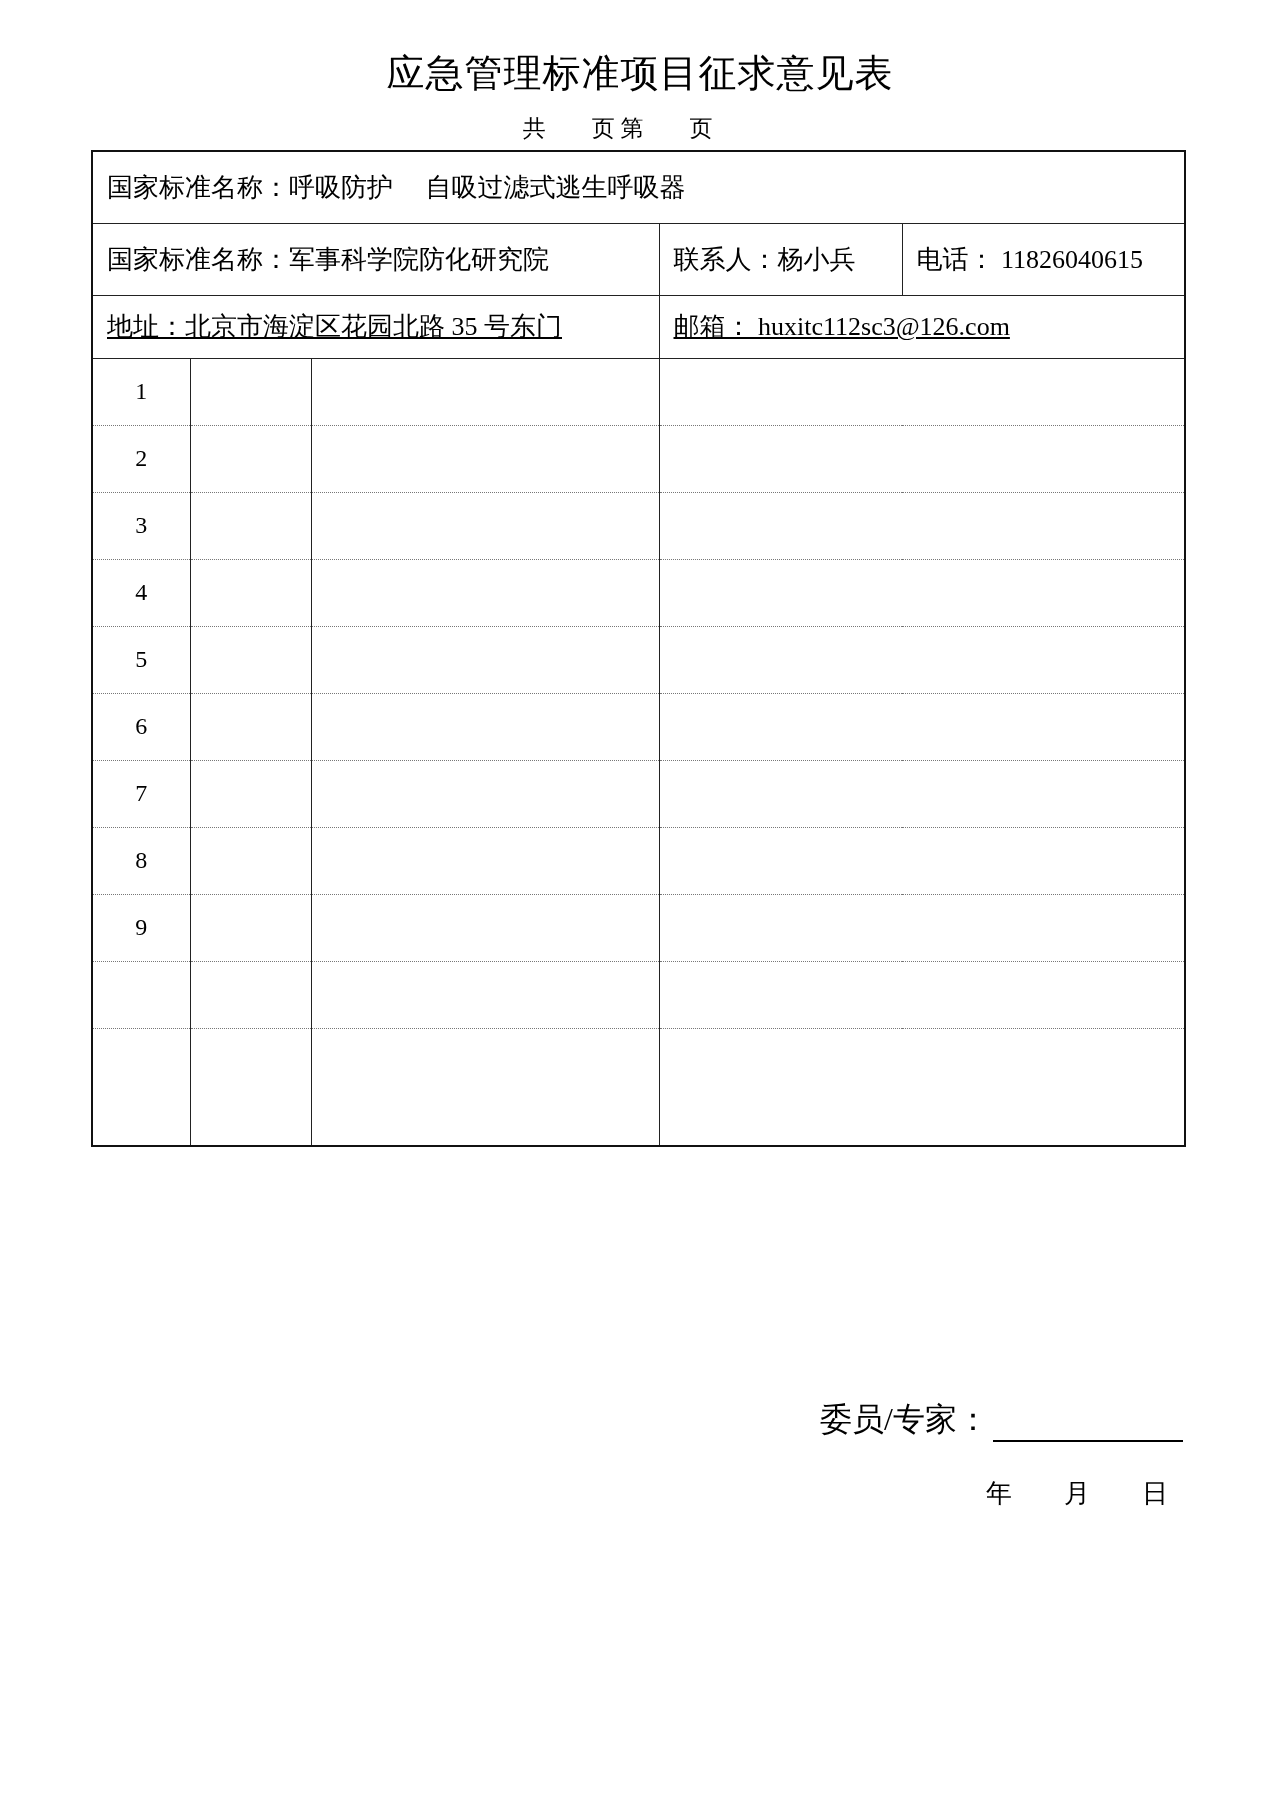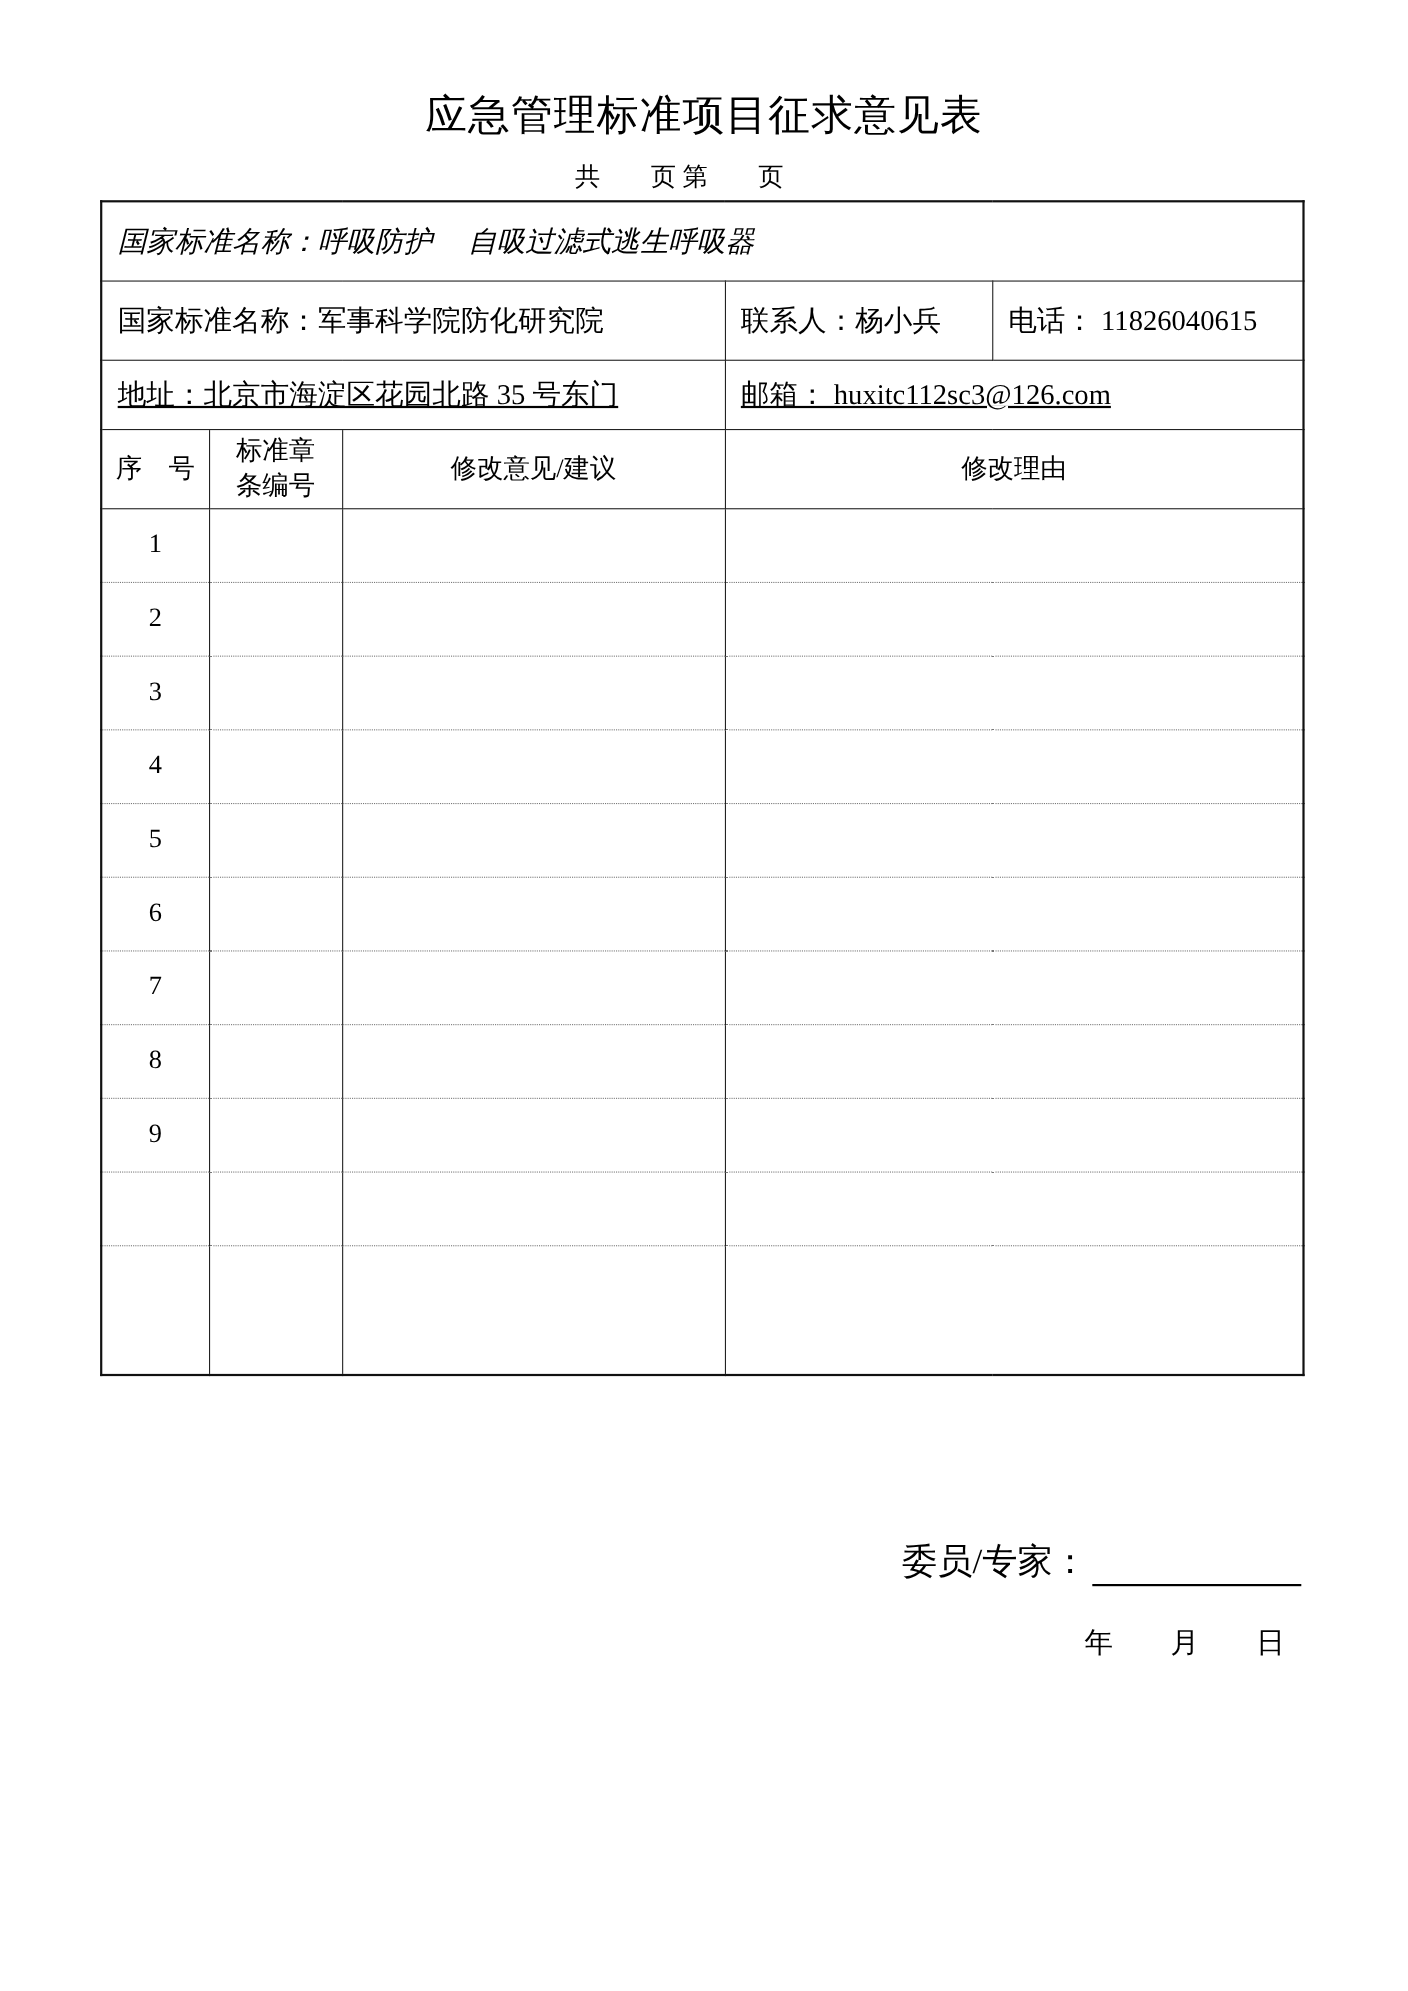--- a/index.html
+++ b/index.html
@@ -8,21 +8,21 @@
   }
   body {
     width: 1280px;
     height: 1810px;
     background: #ffffff;
     position: relative;
     color: #000000;
     font-family: "Liberation Serif", "DejaVu Serif", serif;
   }
   .title {
-    padding-top: 84px;
+    padding-top: 52px;
     text-align: center;
     font-size: 38px;
     font-weight: 400;
     letter-spacing: 1px;
     line-height: 1.15;
   }
   .counter {
     width: 1093px;
     margin-left: 91px;
     margin-top: 17px;
@@ -36,21 +36,21 @@
     margin-top: 6px;
     width: 1093px;
     border-collapse: collapse;
     table-layout: fixed;
     border: 2px solid #111111;
   }
   table.form td {
     border: 1px solid #222222;
     overflow: hidden;
   }
-  tr.info1 td { height: 69px; font-style: italic; }
+  tr.info1 td { height: 69px; }
   tr.info2 td { height: 69px; }
   tr.info3 td { height: 60px; text-decoration: underline; }
   tr.hdr   td { height: 69px; }
   tr.body  td { height: 64px; }
   tr.body.tall td { height: 114px; }
 
   .info-cell {
     font-size: 26px;
     padding-left: 14px;
     vertical-align: middle;
@@ -122,27 +122,20 @@
     <td class="info-cell" colspan="3">国家标准名称：军事科学院防化研究院</td>
     <td class="info-cell">联系人：杨小兵</td>
     <td class="info-cell">电话： 11826040615</td>
   </tr>
 
   <tr class="info3">
     <td class="info-cell" colspan="3">地址：北京市海淀区花园北路 35 号东门</td>
     <td class="info-cell" colspan="2">邮箱： huxitc112sc3@126.com</td>
   </tr>
 
-  <tr class="hdr">
-    <td>序　号</td>
-    <td class="clause-hdr">标准章
-条编号</td>
-    <td>修改意见/建议</td>
-    <td colspan="2">修改理由</td>
-  </tr>
 
   <tr class="body">
     <td>1</td>
     <td></td>
     <td></td>
     <td colspan="2"></td>
   </tr>
   <tr class="body">
     <td>2</td>
     <td></td>

